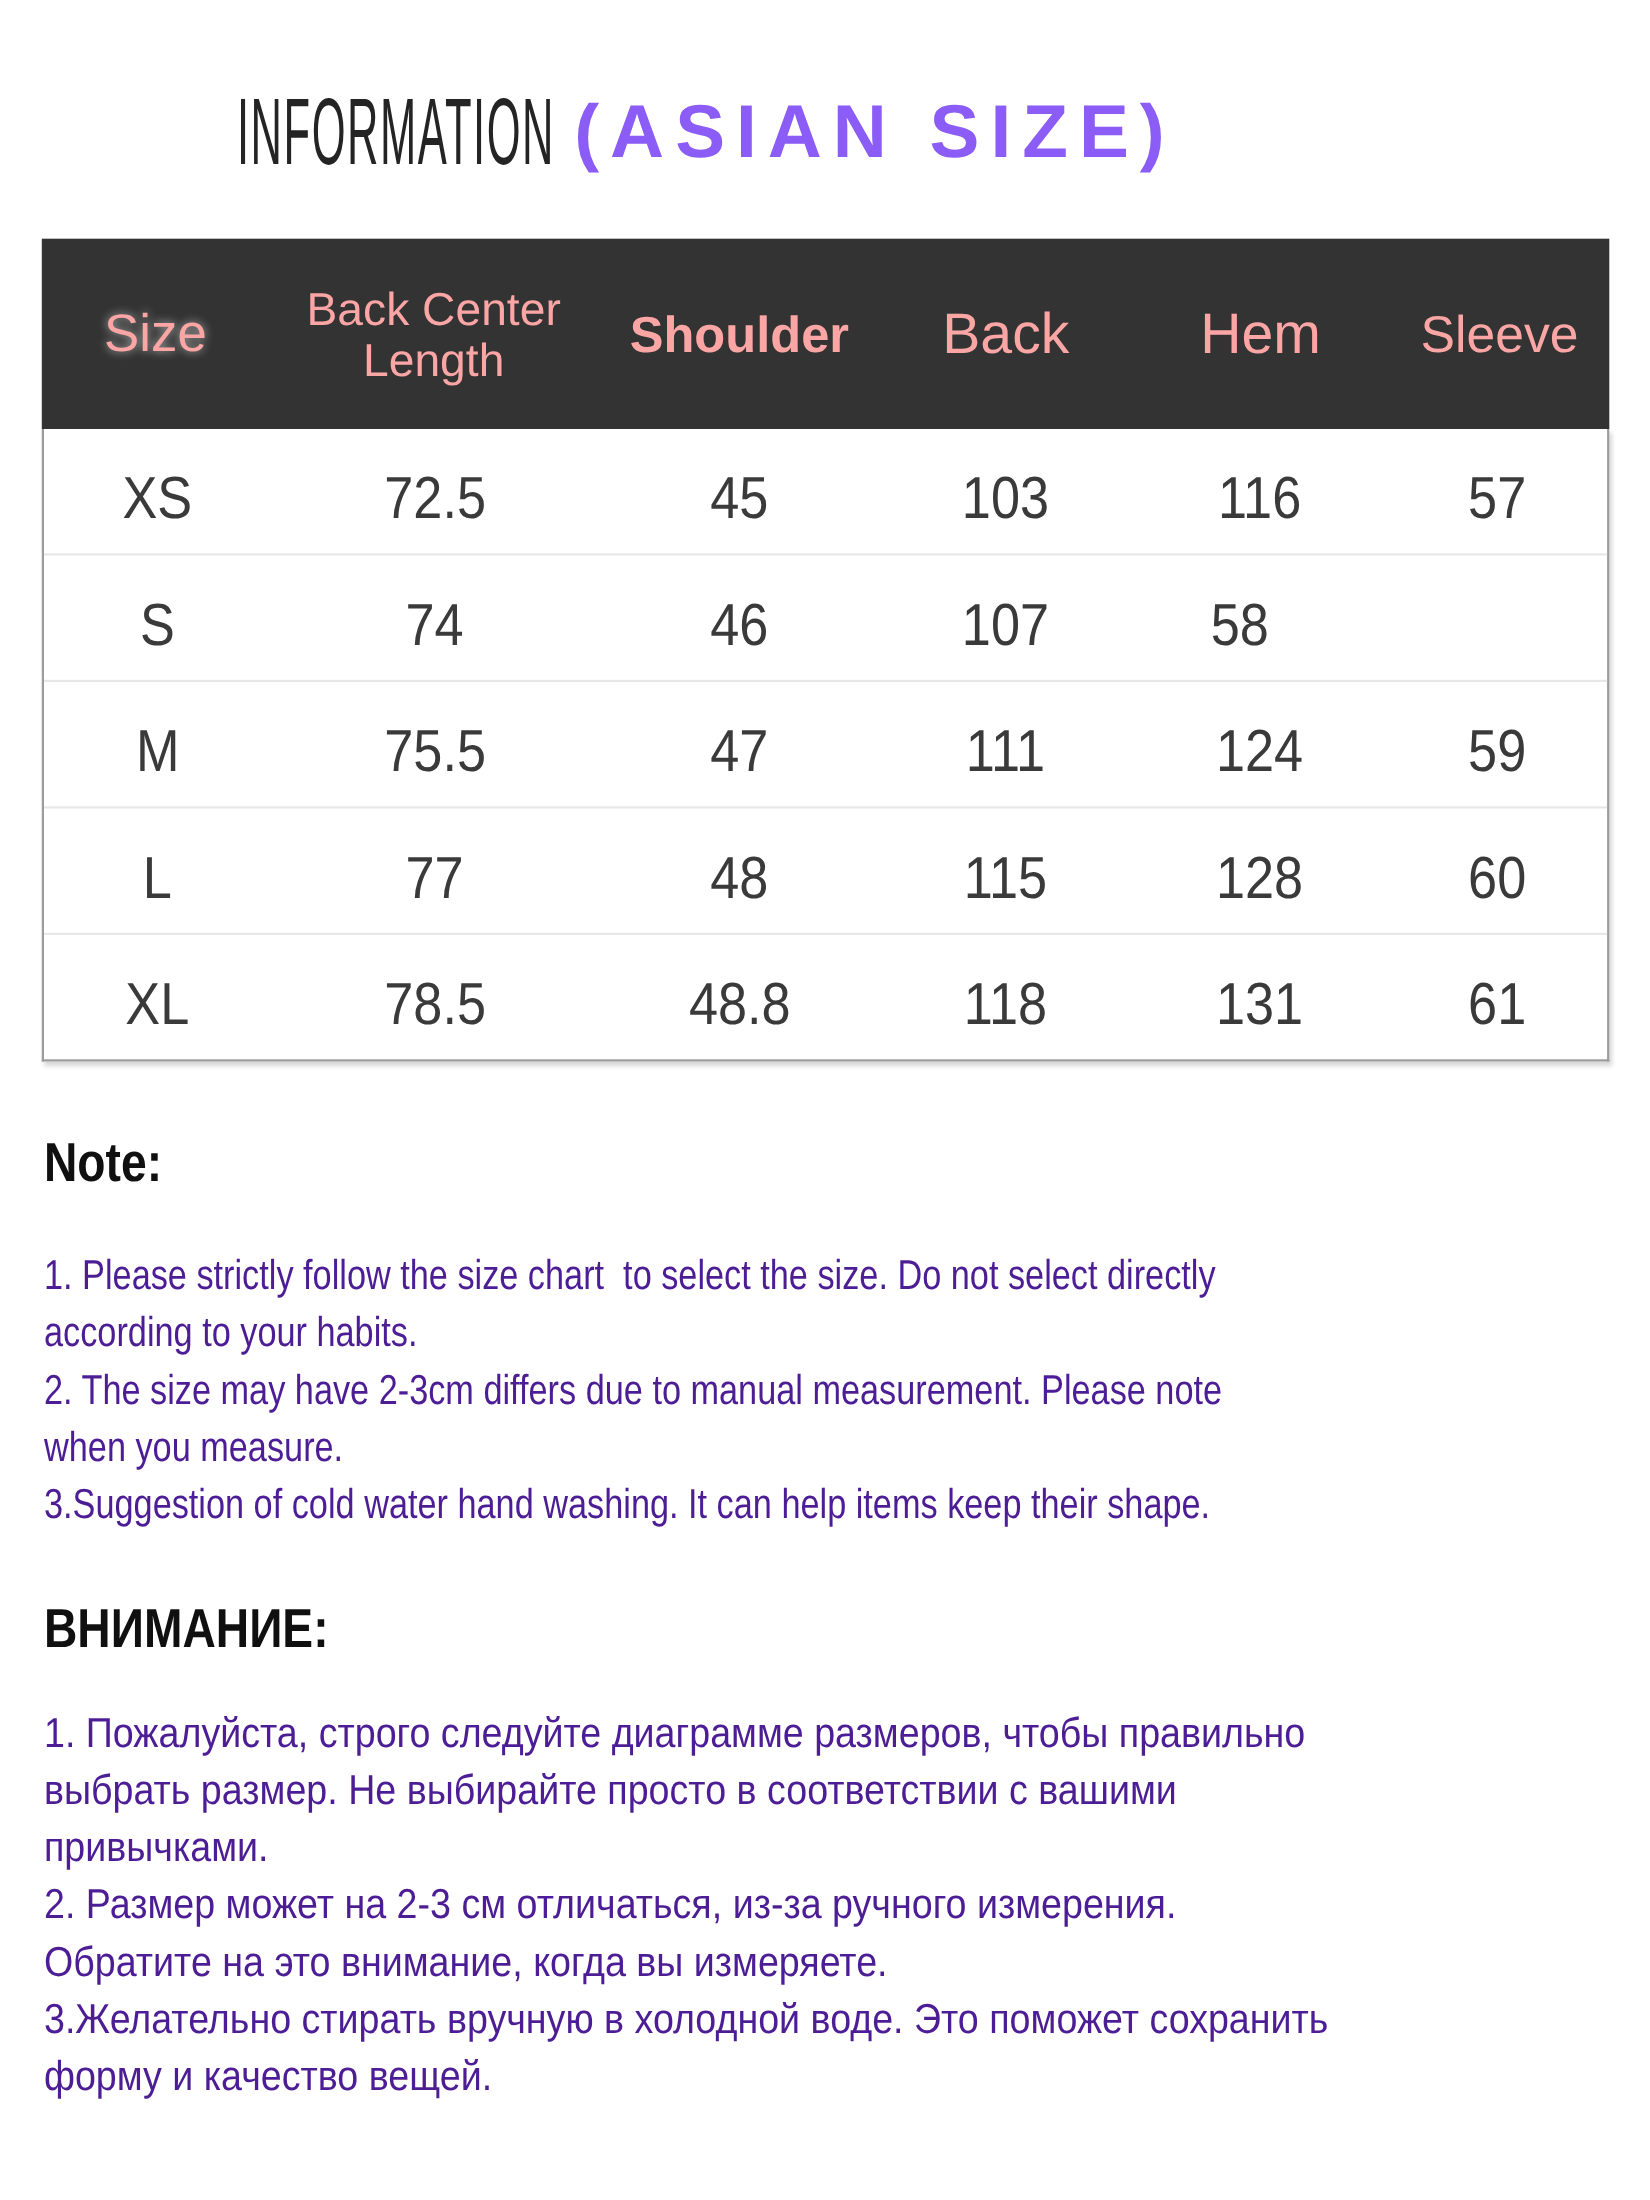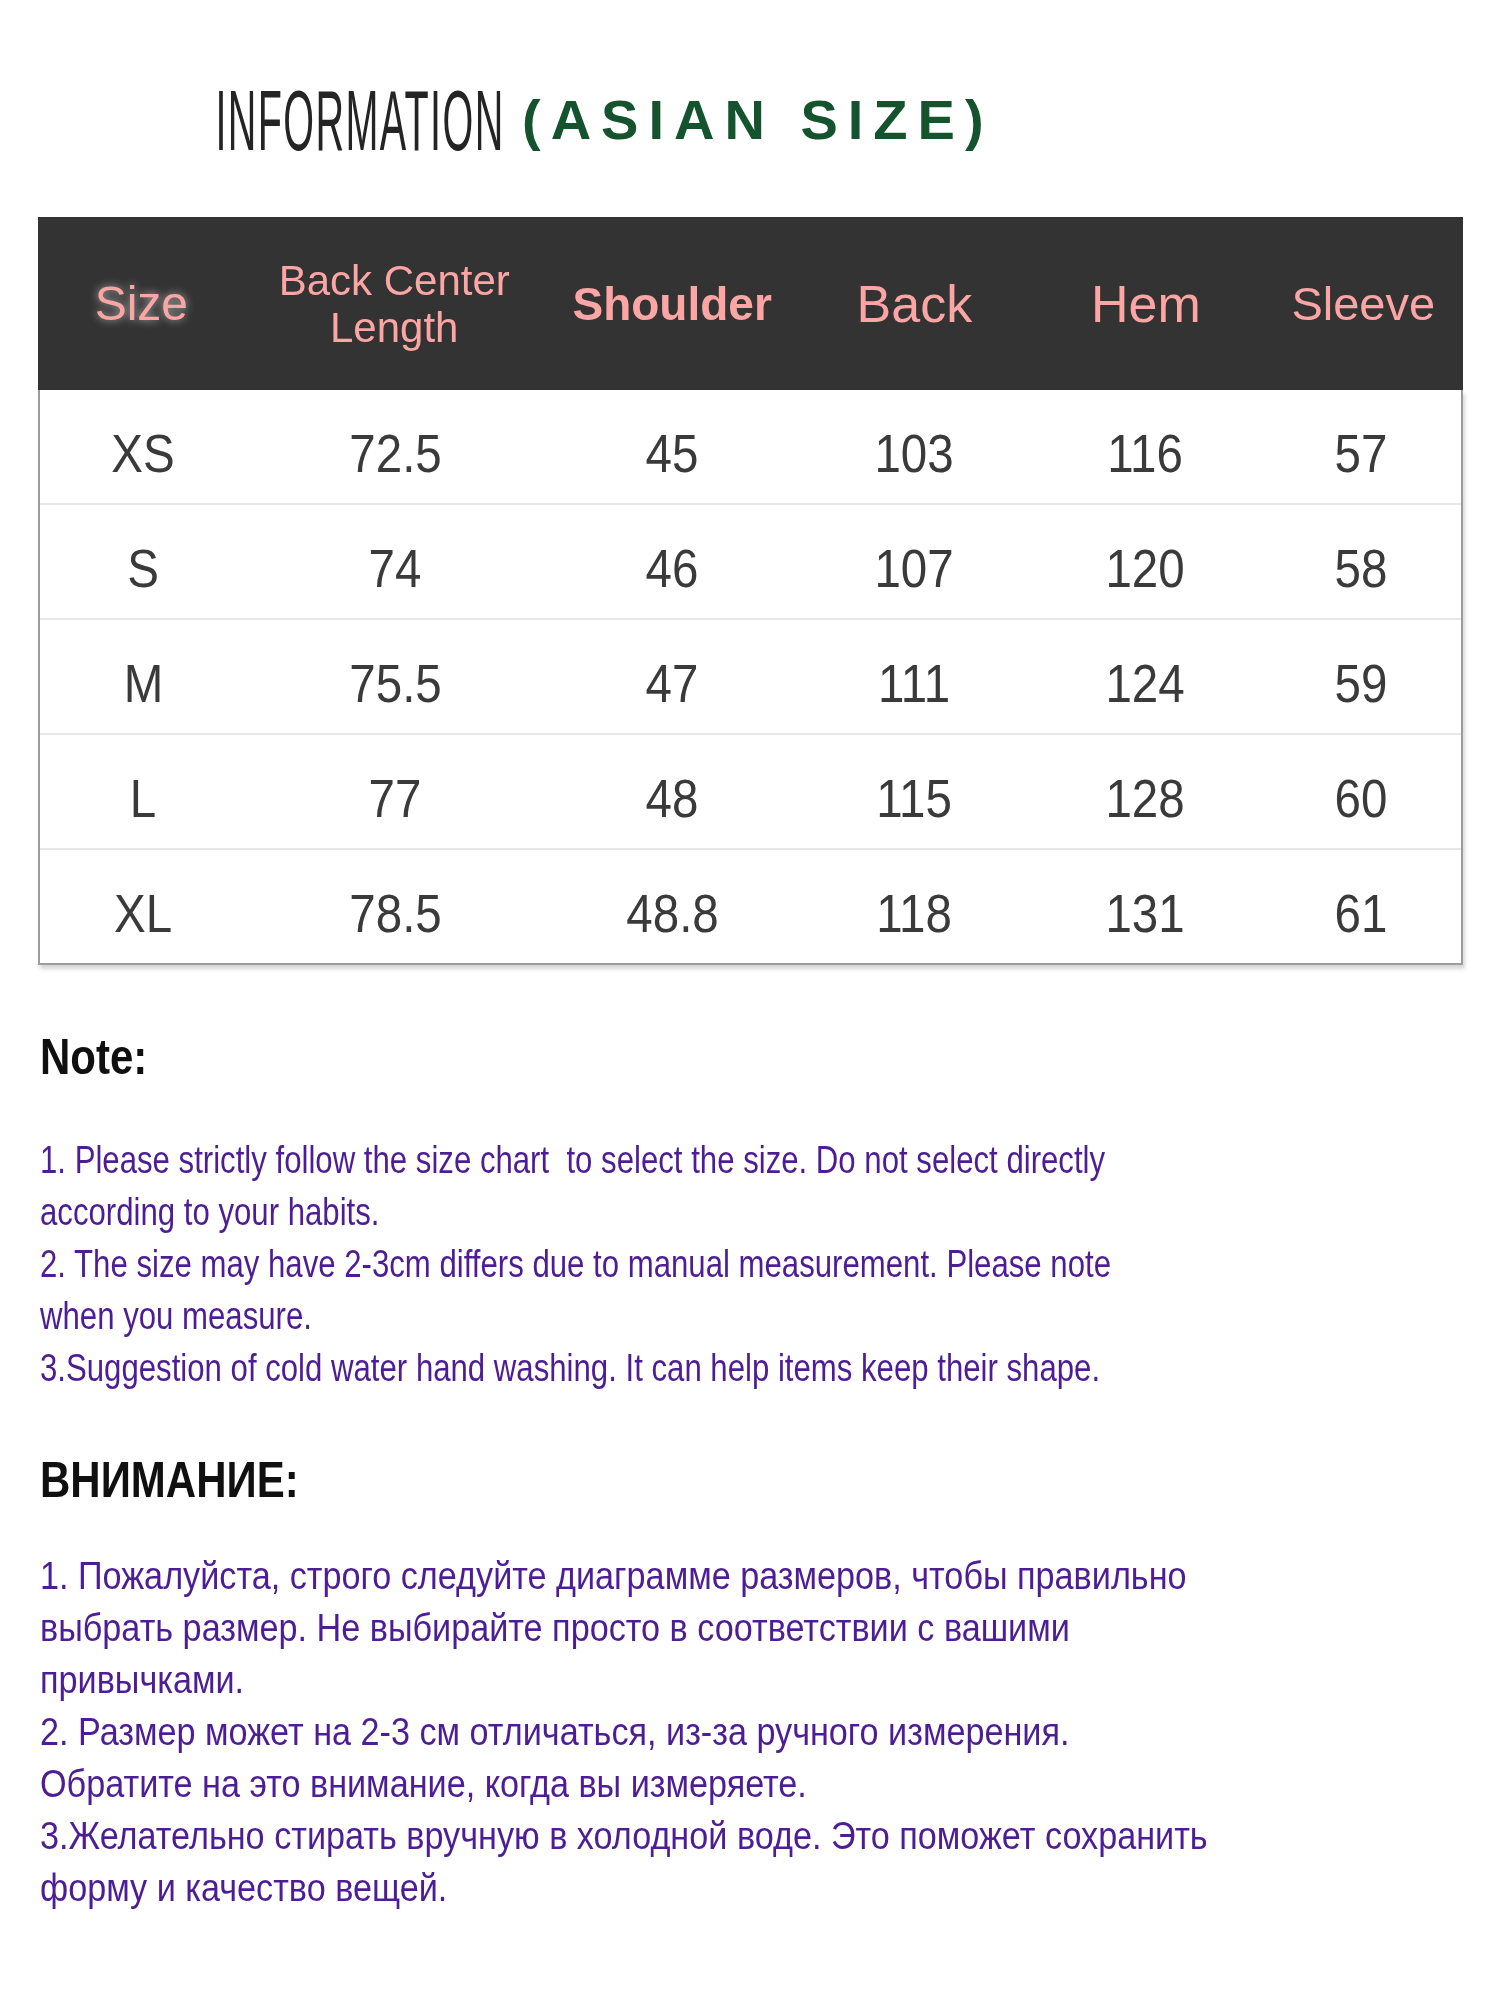--- a/index.html
+++ b/index.html
@@ -15,22 +15,22 @@
   
   .title{position:absolute;top:76px;left:0;width:1500px;height:88px;}
   .t-light{
     position:absolute;right:995px;top:0;
     font-size:86px;line-height:88px;font-weight:normal;
     color:#242424;letter-spacing:3px;white-space:nowrap;
     transform:scaleX(0.46);transform-origin:100% 50%;
   }
   .t-bold{
     position:absolute;left:522px;top:0;
-    font-size:56px;line-height:88px;font-weight:bold;
-    color:#14532d;letter-spacing:10px;white-space:nowrap;
+    font-size:68px;line-height:88px;font-weight:bold;
+    color:#8b5cf6;letter-spacing:10px;white-space:nowrap;
   }
 
   
   .size-table{position:absolute;top:217px;left:38px;width:1425px;}
   .thead{
     height:173px;background:#333333;
     display:flex;align-items:center;
   }
   .tbody{
     height:575px;box-sizing:border-box;
@@ -135,23 +135,20 @@
           </div>
         <div class="col c1">
             <span class="cell">74</span>
           </div>
         <div class="col c2">
             <span class="cell">46</span>
           </div>
         <div class="col c3">
             <span class="cell">107</span>
           </div>
-        <div class="col c4">
-            <span class="cell">120</span>
-          </div>
         <div class="col c5">
             <span class="cell">58</span>
           </div>
       </div>
       <div class="trow">
         <div class="col c0">
             <span class="cell">M</span>
           </div>
         <div class="col c1">
             <span class="cell">75.5</span>

